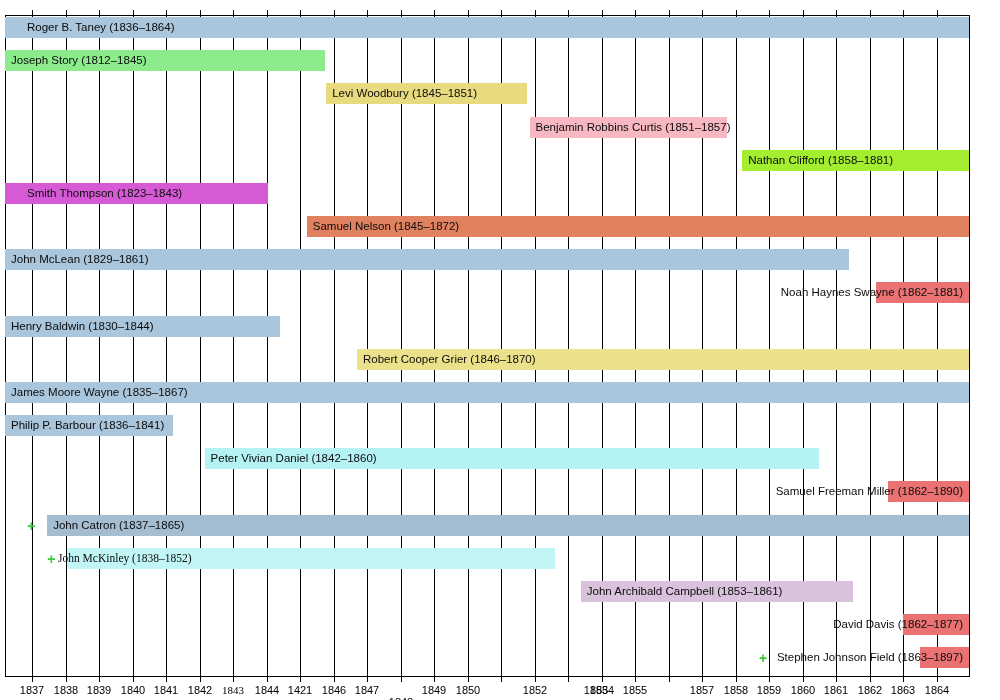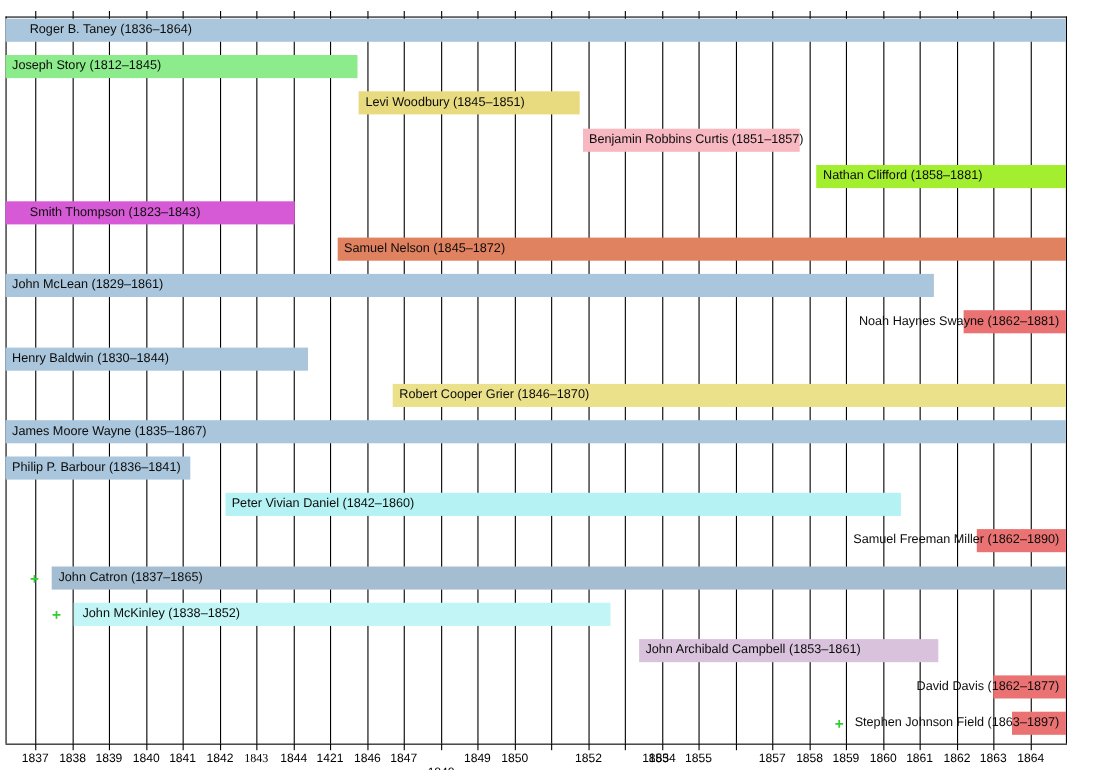--- a/index.html
+++ b/index.html
@@ -184,21 +184,21 @@
     <div class="bar" style="left: 5px; top: 415px; width: 167.8px; background: rgb(170, 198, 220);"></div>
     <div class="bar-label" style="top: 418px; left: 11px;">Philip P. Barbour (1836–1841)</div>
     <div class="bar" style="left: 204.6px; top: 448px; width: 614.6px; background: rgb(180, 242, 244);"></div>
     <div class="bar-label" style="top: 451px; left: 210.6px;">Peter Vivian Daniel (1842–1860)</div>
     <div class="bar" style="left: 887.9px; top: 481px; width: 81.1px; background: rgb(234, 114, 114);"></div>
     <div class="bar-label" style="top: 484px; right: 37px;">Samuel Freeman Miller (1862–1890)</div>
     <div class="bar" style="left: 47.2px; top: 515px; width: 921.8px; background: rgb(165, 189, 209);"></div>
     <div class="bar-label" style="top: 518px; left: 53.2px;">John Catron (1837–1865)</div>
     <div class="plus-marker" style="top: 519px; left: 27.2px;">+</div>
     <div class="bar" style="left: 67.3px; top: 548px; width: 487.4px; background: rgb(194, 246, 246);"></div>
-    <div class="bar-label" style="top: 551px; left: 75px;">John McKinley (1838–1852)</div>
+    <div class="bar-label" style="top: 551px; left: 58px; font-family: Liberation Serif, serif;">John McKinley (1838–1852)</div>
     <div class="plus-marker" style="top: 552px; left: 47.3px;">+</div>
     <div class="bar" style="left: 580.8px; top: 581px; width: 272px; background: rgb(217, 194, 220);"></div>
     <div class="bar-label" style="top: 584px; left: 586.8px;">John Archibald Campbell (1853–1861)</div>
     <div class="bar" style="left: 903px; top: 614px; width: 66px; background: rgb(234, 114, 114);"></div>
     <div class="bar-label" style="top: 617px; right: 37px;">David Davis (1862–1877)</div>
     <div class="bar" style="left: 919.8px; top: 647px; width: 49.2px; background: rgb(234, 114, 114);"></div>
     <div class="bar-label" style="top: 650px; right: 37px;">Stephen Johnson Field (1863–1897)</div>
     <div class="plus-marker" style="top: 651px; left: 758.9px;">+</div>
   </div>
 

